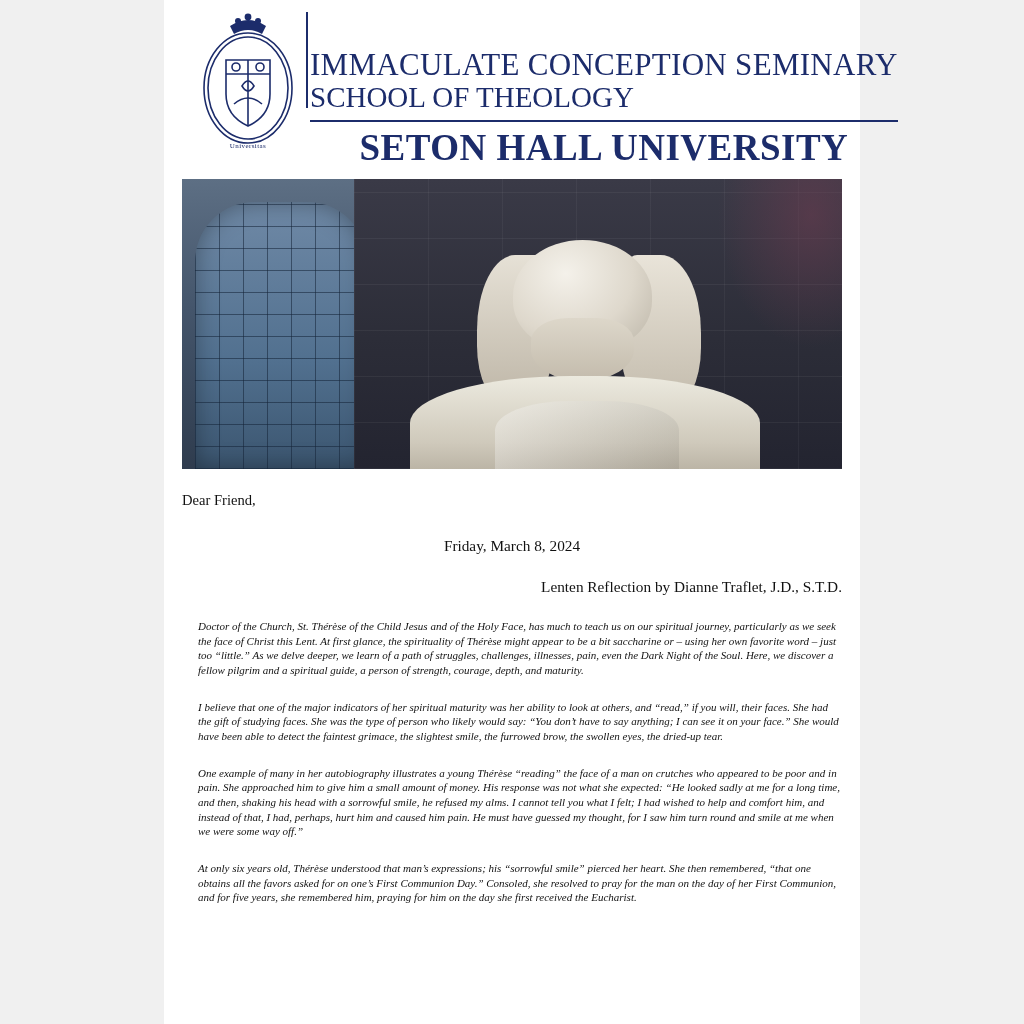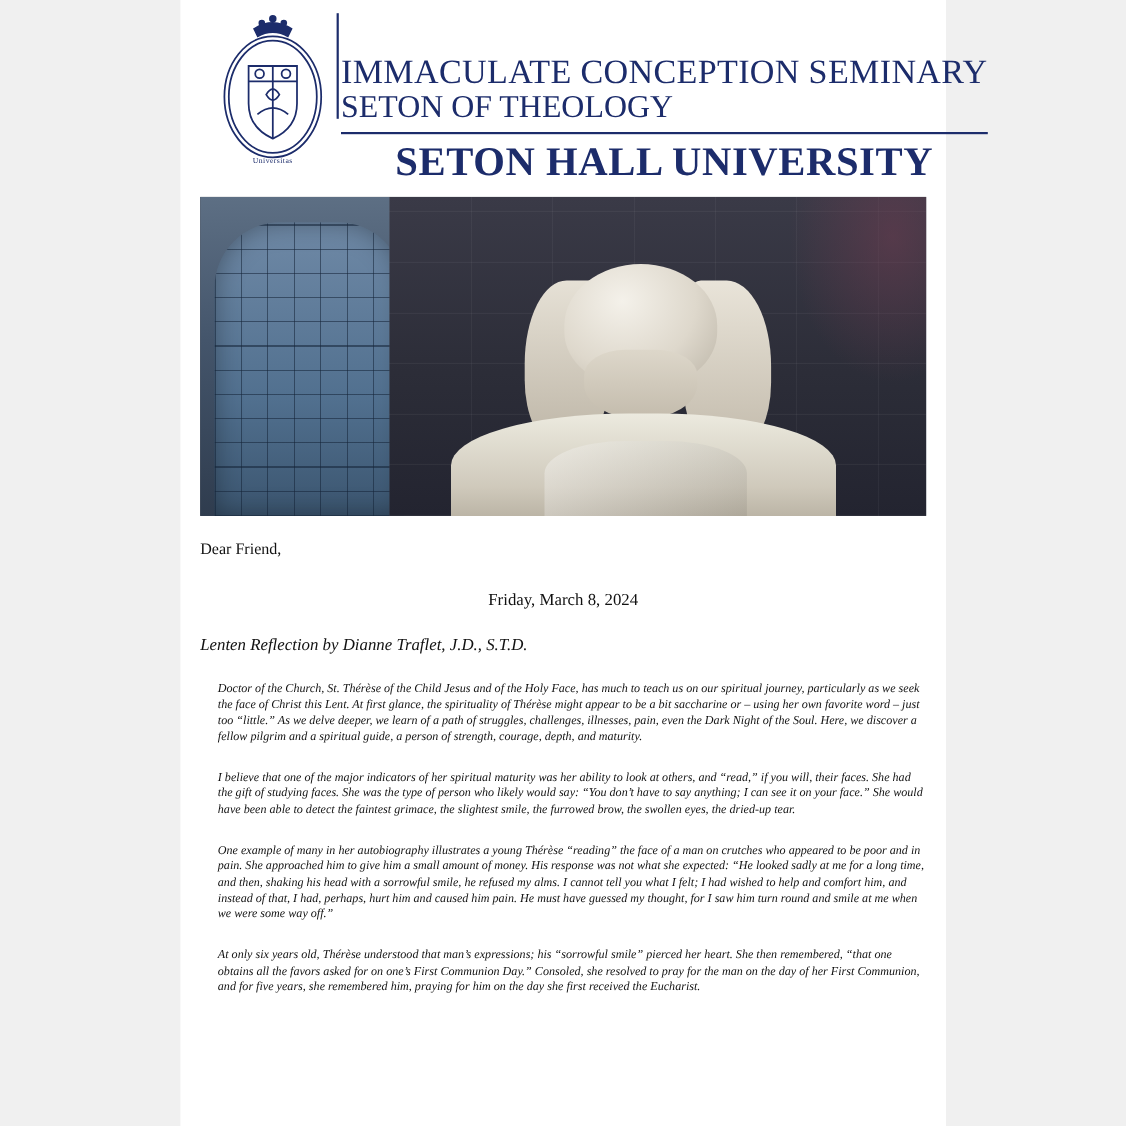--- a/index.html
+++ b/index.html
@@ -174,24 +174,23 @@
   .salutation {
     margin: 10px 0 0 0;
     font-size: 14.6px;
   }
   .date-line {
     text-align: center;
     margin: 26px 0 0 0;
     font-size: 15.3px;
   }
   .byline {
-    text-align: left;
+    text-align: right;
     margin: 20px 0 0 0;
     font-size: 15.3px;
-    font-style: italic;
   }
   .para {
     margin: 22px 0 0 16px;
     text-align: left;
     font-size: 11px;
     line-height: 1.335;
     font-style: italic;
   }
   .para:first-of-type { margin-top: 26px; }
 </style>
@@ -224,21 +223,21 @@
             <path d="M46 78 q6 -10 12 0 q-6 10 -12 0z"></path>
           </g>
           <g fill="#1c2c6b">
             <text x="52" y="140" font-family="Liberation Serif, serif" font-size="7" text-anchor="middle" letter-spacing="0.4">Universitas</text>
           </g>
         </svg>
       </div>
       <div class="vrule"></div>
       <div class="wordmark">
         <div class="wm-line1">IMMACULATE CONCEPTION SEMINARY</div>
-        <div class="wm-line2">SETON OF THEOLOGY</div>
+        <div class="wm-line2">SCHOOL OF THEOLOGY</div>
         <div class="wm-rule"></div>
         <div class="wm-line3">SETON HALL UNIVERSITY</div>
       </div>
     </div>
 
     <div class="hero">
       <div class="bg-left"></div>
       <div class="door"></div>
       <div class="grid-lines"></div>
       <div class="bg-right"></div>

